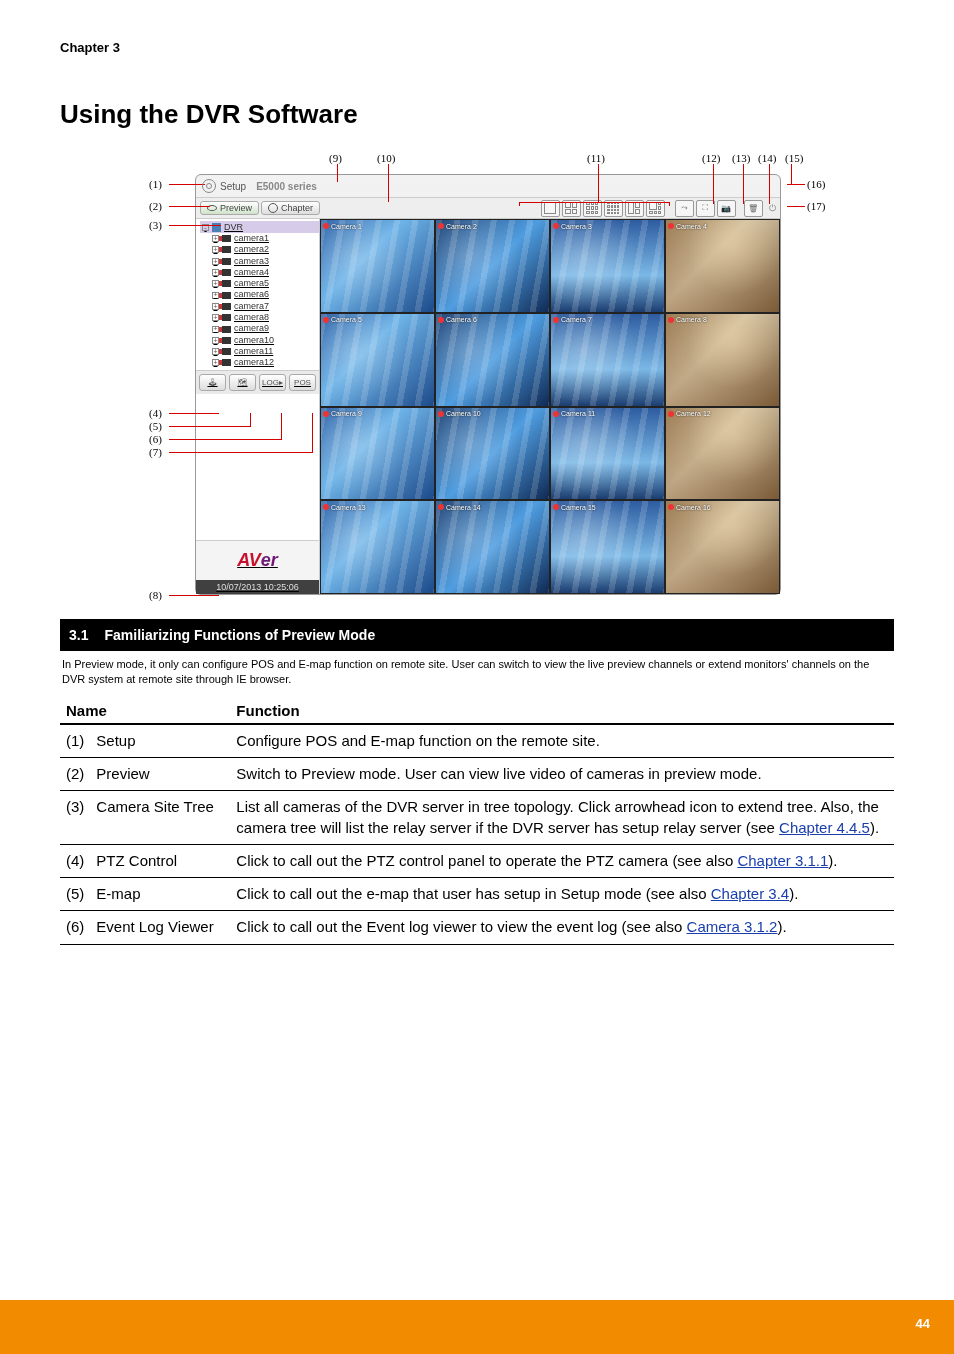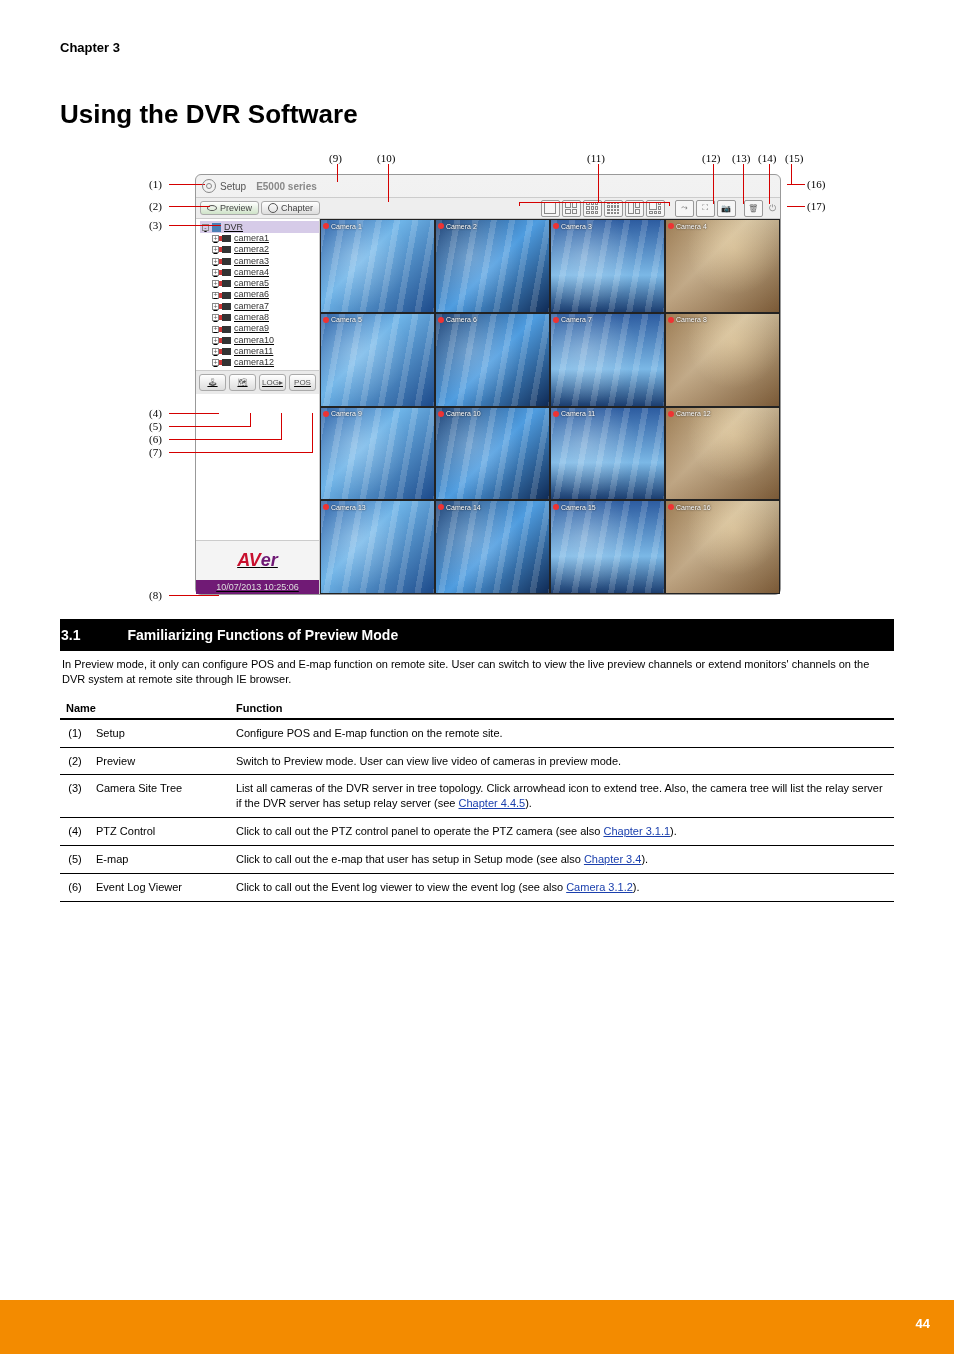--- a/index.html
+++ b/index.html
@@ -115,21 +115,21 @@
     flex:1;border:1px solid #aaa;background:linear-gradient(#fff,#ddd);border-radius:3px;
     font-size:8px;display:flex;align-items:center;justify-content:center;color:#555
   }
   .logo-area{
     height:40px;display:flex;align-items:center;justify-content:center;
     font-size:18px;font-weight:bold;font-style:italic;color:#c8102e;
     border-top:1px solid #ccc;background:#f4f4f4;
   }
   .logo-area span.blk{color:#701a75}
   .timestamp{
-    height:14px;background:#701a75;color:#ddd;font-size:9px;
+    height:14px;background:#404040;color:#ddd;font-size:9px;
     display:flex;align-items:center;justify-content:center;
   }
 
   .video-grid{
     flex:1;display:grid;grid-template-columns:repeat(4,1fr);grid-template-rows:repeat(4,1fr);
     background:#000;
   }
   .cell{
     position:relative;border:1px solid #222;overflow:hidden;
   }
@@ -159,29 +159,29 @@
   .callout{
     position:absolute;font-size:11px;color:#000;
     font-family: "Times New Roman", serif;
   }
   .cl-line{position:absolute;background:#d40000;height:1px}
   .cl-line.v{width:1px;height:auto}
 
   
   .section-bar{
     background:#000;height:32px;margin:10px 0 6px 0;
-    color:#fff;display:flex;align-items:center;padding:0 1px;
-    font-size:14px;font-weight:bold;gap:31px;
+    color:#fff;display:flex;align-items:center;padding:0 9px;
+    font-size:14px;font-weight:bold;
   }
   .sec-num{margin-right:16px}
 
   .intro{font-size:11px;margin:6px 2px 10px 2px;line-height:1.4}
 
   table.desc{
-    width:100%;border-collapse:collapse;font-size:11px;
+    width:100%;border-collapse:collapse;font-size:15px;
   }
   table.desc th{
     text-align:left;border-bottom:2px solid #000;padding:4px 6px;font-weight:bold;
   }
   table.desc td{
     border-bottom:1px solid #000;padding:6px 6px;vertical-align:top;line-height:1.35;
   }
   table.desc td.name{width:140px}
   table.desc td.fn{}
   .xref{color:#1a3fad;text-decoration:underline}

